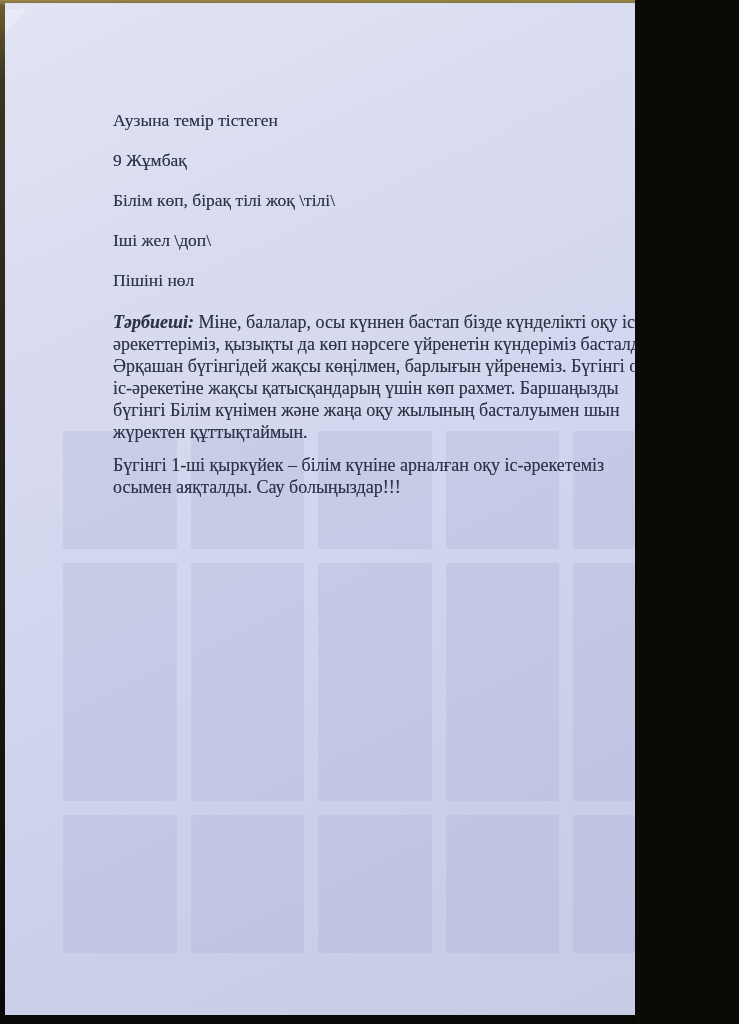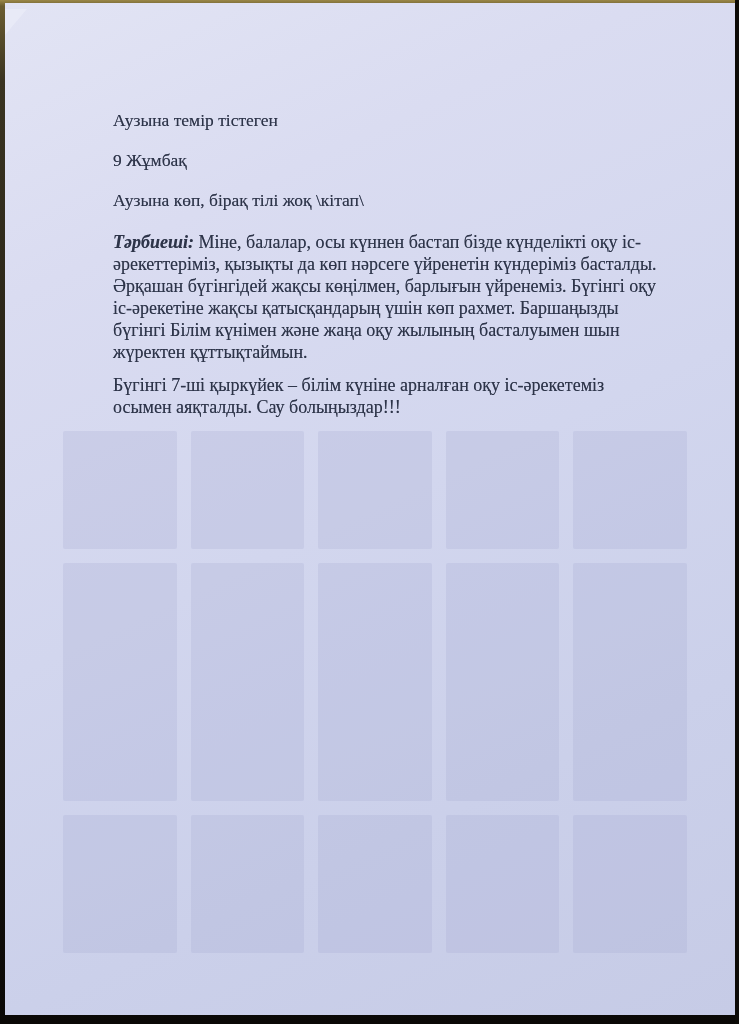--- a/index.html
+++ b/index.html
@@ -2,21 +2,21 @@
 <html><head>
 <meta charset="utf-8">
 <style>
   html, body {
     margin: 0;
     padding: 0;
     background: #0c0a06;
   }
   .photo {
     position: relative;
-    width: 735px;
+    width: 635px;
     height: 1024px;
     overflow: hidden;
     
     background: linear-gradient(180deg,
       #9a8747 0%, #6b5d30 0.6%, #3a3421 8%,
       #241f14 45%, #15120b 80%, #0a0806 100%);
     font-family: "Liberation Serif", "DejaVu Serif", serif;
   }
   .paper {
     position: absolute;
@@ -106,21 +106,23 @@
       <div></div>
       <div></div>
       <div></div>
       <div></div>
       <div></div>
     </div>
 
     <div class="content">
       <p class="line">Аузына темір тістеген</p>
       <p class="line">9 Жұмбақ</p>
-      <p class="line">Аузына көп, бірақ тілі жоқ \кітап\</p>
+      <p class="line">Білім көп, бірақ тілі жоқ \тілі\</p>
+      <p class="line">Іші жел \доп\</p>
+      <p class="line">Пішіні нөл</p>
 
       <p class="para"><span class="lead">Тәрбиеші:</span><span> Міне, балалар, осы күннен бастап бізде күнделікті оқу іс-әрекеттеріміз, қызықты да көп нәрсеге үйренетін күндеріміз басталды. Әрқашан бүгінгідей жақсы көңілмен, барлығын үйренеміз. Бүгінгі оқу іс-әрекетіне жақсы қатысқандарың үшін көп рахмет. Баршаңызды бүгінгі Білім күнімен және жаңа оқу жылының басталуымен шын жүректен құттықтаймын.</span></p>
 
-      <p class="para closing">Бүгінгі 7-ші қыркүйек – білім күніне арналған оқу іс-әрекетеміз осымен аяқталды. Сау болыңыздар!!!</p>
+      <p class="para closing">Бүгінгі 1-ші қыркүйек – білім күніне арналған оқу іс-әрекетеміз осымен аяқталды. Сау болыңыздар!!!</p>
     </div>
 
   </div>
 </div>
 
 </body></html>

